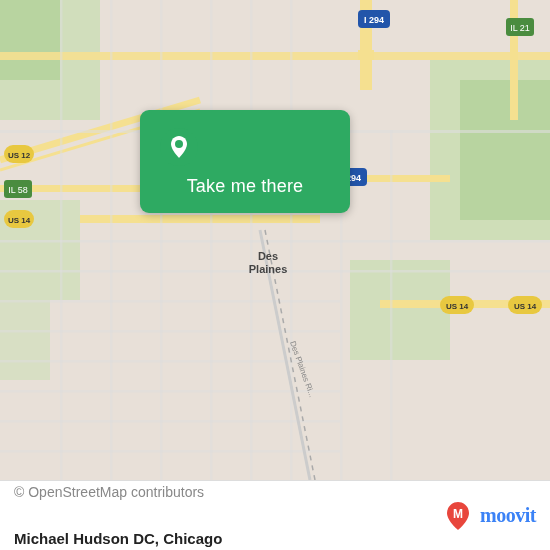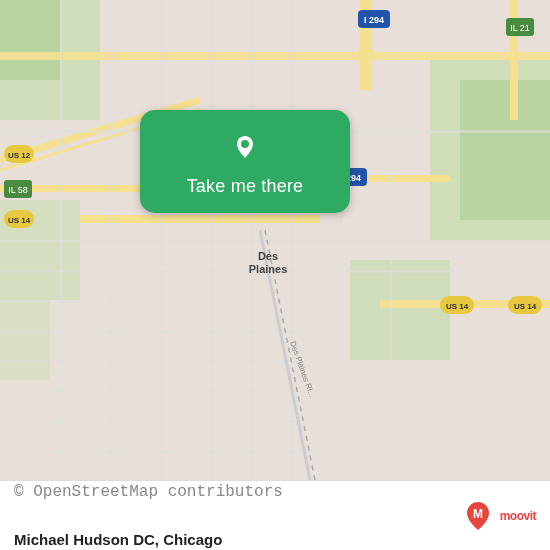--- a/index.html
+++ b/index.html
@@ -26,24 +26,23 @@
       position: absolute;
       top: 0; left: 0;
     }
 
     #take-me-there-overlay {
       position: absolute;
       top: 110px;
       left: 140px;
       width: 210px;
       background-color: #2eaa62;
-      border-radius: 15px;
+      border-radius: 9px;
       display: flex;
       flex-direction: column;
-      align-items: center;
       padding: 18px 20px 16px 20px;
       z-index: 10;
       box-shadow: 0 2px 8px rgba(0,0,0,0.25);
     }
 
     #location-pin-icon {
       width: 38px;
       height: 38px;
       margin-bottom: 10px;
     }
@@ -69,24 +68,23 @@
       border-top: 1px solid #ddd;
       position: relative;
     }
 
     #bottom-left {
       display: flex;
       flex-direction: column;
     }
 
     #copyright-text {
-      font-size: 16px;
+      font-size: 14px;
       color: #888;
       margin-bottom: 10px;
-      font-family: Liberation Mono, monospace;
     }
 
     #location-title {
       font-size: 15px;
       font-weight: 600;
       color: #222;
       margin-top: 20px;
     }
 
     #moovit-logo {
@@ -94,24 +92,25 @@
       align-items: center;
       gap: 4px;
     }
 
     #moovit-icon {
       width: 36px;
       height: 36px;
     }
 
     #moovit-text {
-      font-size: 12px;
+      font-size: 20px;
       font-weight: 700;
-      color: #ef4444;
+      color: #3b82f6;
       letter-spacing: -0.5px;
+      font-family: Liberation Serif, serif;
     }
   </style>
 </head>
 <body>
 
 <div id="map-container">
   <svg id="map-svg" viewBox="0 0 550 480" xmlns="http://www.w3.org/2000/svg">
 
     <rect width="550" height="480" fill="#e8e0d8"></rect>
 

